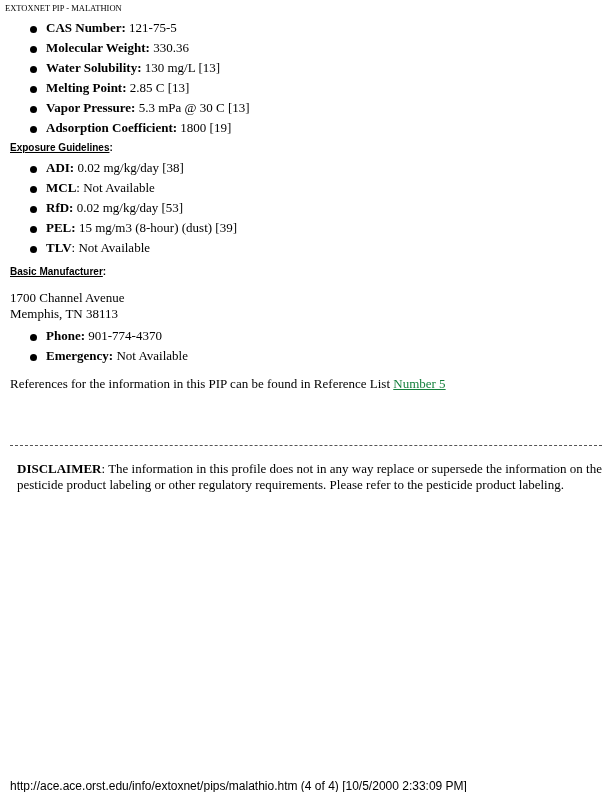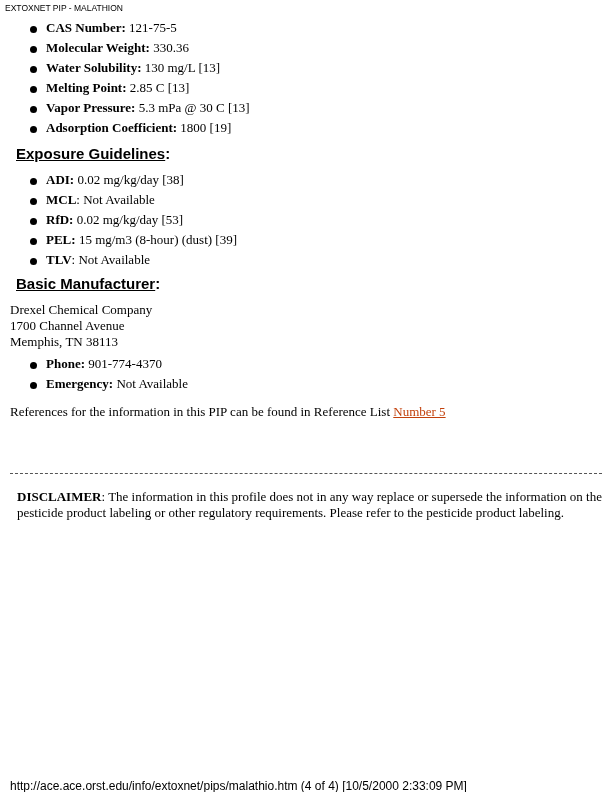--- a/index.html
+++ b/index.html
@@ -1,28 +1,28 @@
 <!DOCTYPE html>
 <html><head>
 <meta charset="utf-8">
 <style>
   html, body { margin: 0; padding: 0; background: #fff; }
   body { width: 612px; height: 792px; position: relative; overflow: hidden; color: #000; }
-  .header { position: absolute; left: 5px; top: 3px; font-family: Liberation Sans, sans-serif; font-size: 8.5px; }
+  .header { position: absolute; left: 5px; top: 3px; font-family: Liberation Serif, serif; font-size: 8.5px; }
   .footer { position: absolute; left: 10px; top: 779px; font-family: "Liberation Sans", sans-serif; font-size: 12px; }
   .content { position: absolute; left: 10px; top: 18px; width: 592px; font-family: "Liberation Serif", serif; font-size: 13px; }
   ul { margin: 0; padding: 0 0 0 36px; list-style: none; }
   li { position: relative; line-height: 20px; height: 20px; }
   li::before { content: ""; position: absolute; left: -16px; top: 8px; width: 7px; height: 7px; background: #000; border-radius: 50%; }
   b { font-weight: bold; }
-  h2 { font-family: "Liberation Sans", sans-serif; font-size: 15px; font-weight: bold; margin: 6px; line-height: 20px; }
+  h2 { font-family: "Liberation Sans", sans-serif; font-size: 10px; font-weight: bold; margin: 0; line-height: 20px; }
   h2 span.t { text-decoration: underline; }
   .addr { line-height: 16px; margin: 8px 0 4px 0; }
   .para { line-height: 16px; }
-  a { color: #c2410c; text-decoration: underline; }
+  a { color: #15803d; text-decoration: underline; }
   hr { border: 0; border-top: 1px dashed #555; margin: 0; width: 592px; }
 </style>
 </head>
 <body>
 
 <div class="header">EXTOXNET PIP - MALATHION</div>
 
 <div class="content">
   <ul>
     <li><b>CAS Number:</b><span> 121-75-5</span></li>
@@ -37,21 +37,20 @@
   <ul>
     <li><b>ADI:</b><span> 0.02 mg/kg/day [38]</span></li>
     <li><b>MCL</b><span>: Not Available</span></li>
     <li><b>RfD:</b><span> 0.02 mg/kg/day [53]</span></li>
     <li><b>PEL:</b><span> 15 mg/m3 (8-hour) (dust) [39]</span></li>
     <li><b>TLV</b><span>: Not Available</span></li>
   </ul>
 
   <h2 style="margin-top:4px;"><span class="t">Basic Manufacturer</span>:</h2>
   <div class="addr">
-    <div>Drexel Chemical Company</div>
     <div>1700 Channel Avenue</div>
     <div>Memphis, TN 38113</div>
   </div>
   <ul>
     <li><b>Phone:</b><span> 901-774-4370</span></li>
     <li><b>Emergency:</b><span> Not Available</span></li>
   </ul>
 
   <div class="para" style="margin-top:10px;"><span>References for the information in this PIP can be found in Reference List </span><a href="#">Number 5</a></div>
 

